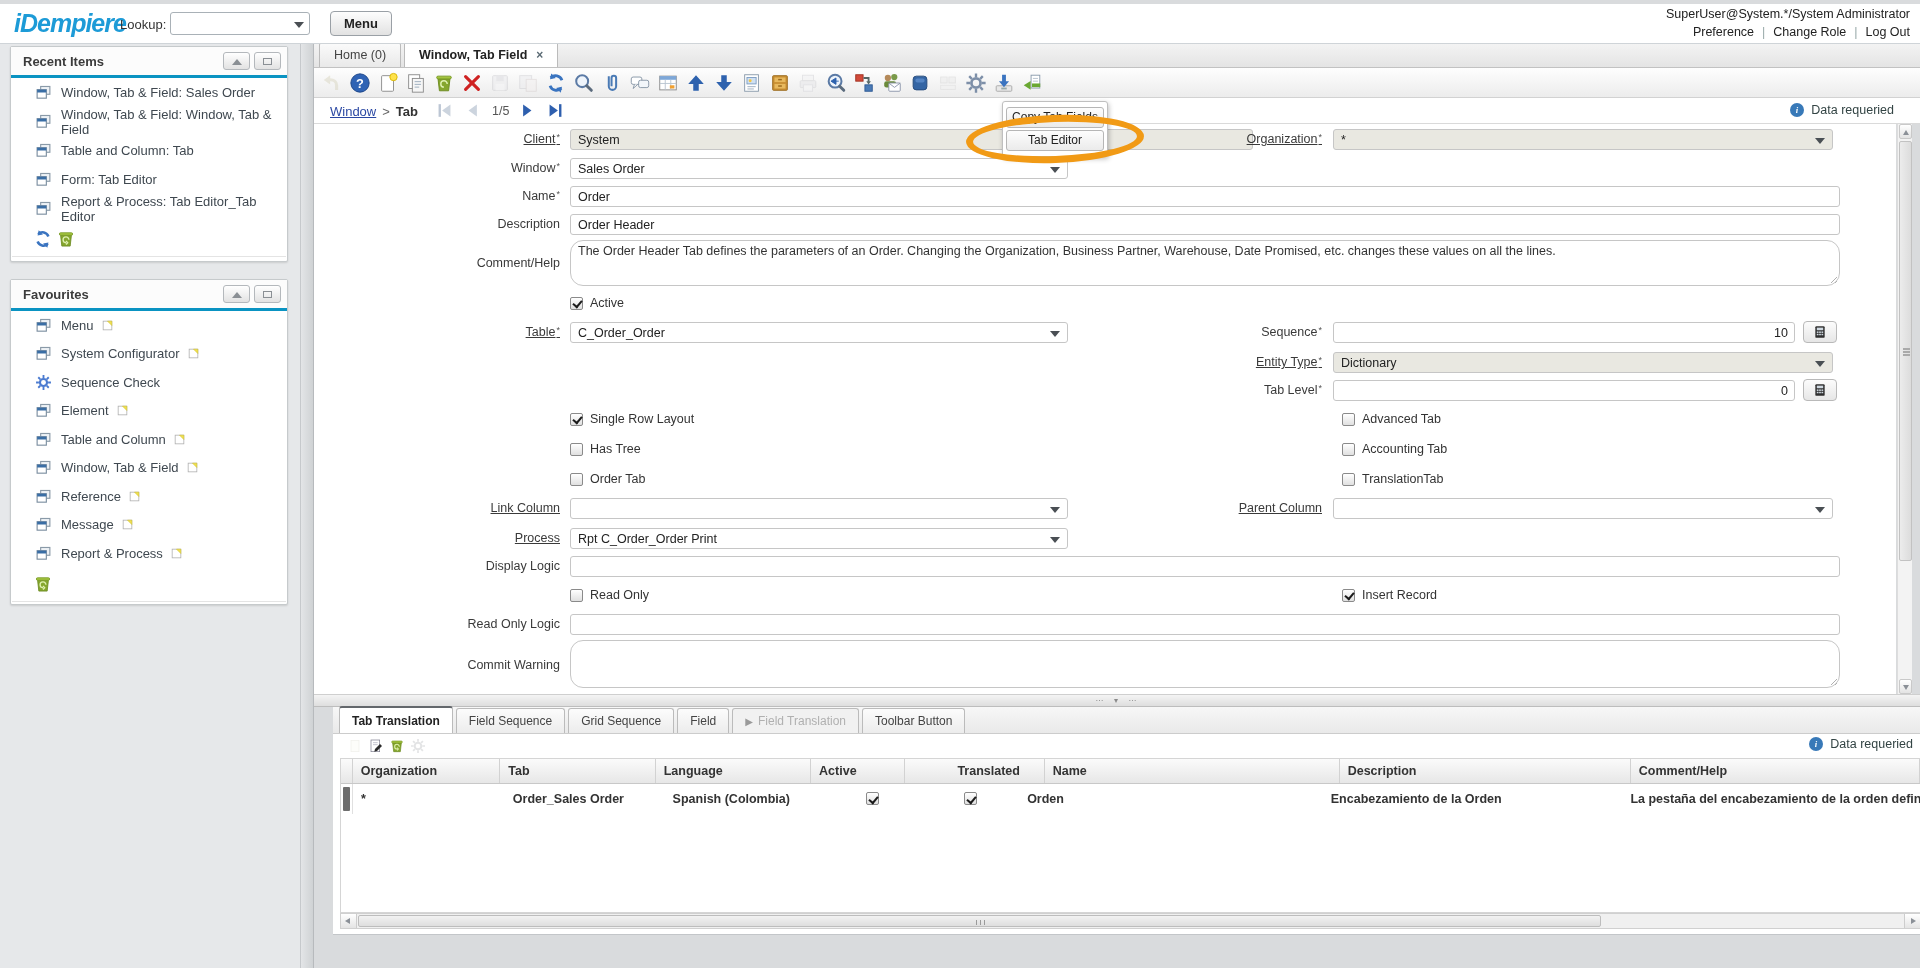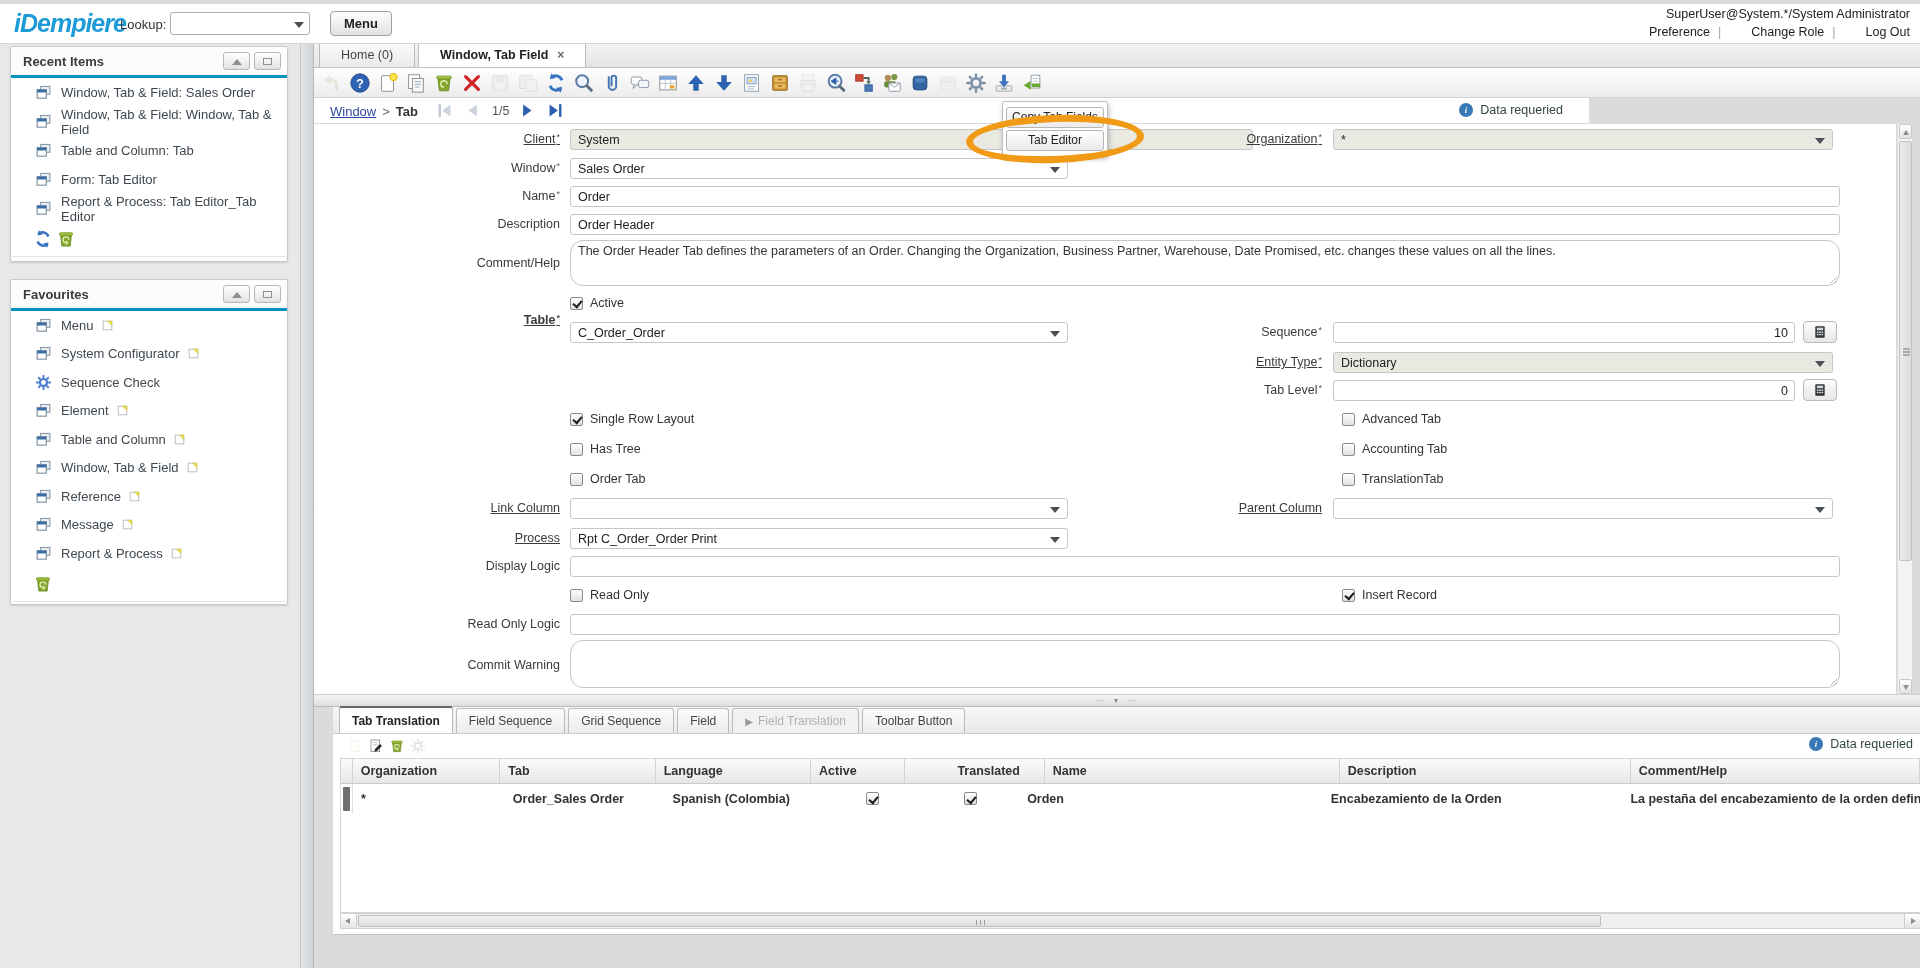--- a/index.html
+++ b/index.html
@@ -10,21 +10,21 @@
   .topbar { position:absolute; left:0; top:4px; width:1920px; height:40px; background:#fff; border-bottom:1px solid #cfd4d8; z-index:5; }
   .logo { position:absolute; left:14px; top:5px; font-size:25px; font-weight:bold; font-style:italic; color:#1d9bd7; letter-spacing:-1px; }
   .lookup-label { position:absolute; left:120px; top:13px; font-size:13px; color:#333; }
   .combo { position:absolute; left:170px; top:8px; width:140px; height:23px; border:1px solid #a9b1b7; border-radius:3px; background:#fff; }
   .combo .dd-arrow { right:5px; }
   .dd-arrow { position:absolute; top:50%; margin-top:-2px; width:0; height:0; border-left:5px solid transparent; border-right:5px solid transparent; border-top:6px solid #4a4f54; }
   .menu-btn { position:absolute; left:330px; top:7px; height:25px; padding:4px 13px; border:1px solid #9aa0a6; border-radius:4px; background:linear-gradient(#fdfdfd,#e2e2e2); font-size:13px; font-weight:600; color:#222; }
   .userline { position:absolute; right:10px; top:3px; font-size:12.5px; color:#222; }
   .userlinks { position:absolute; right:10px; top:21px; font-size:12.5px; color:#222; }
   .userlinks span.sep { color:#9aa; margin:0 8px; }
-  .userlinks a { color:#222; text-decoration:none;margin-left:22px; }
+  .userlinks a { color:#222; text-decoration:none; }
 
   
   .sidebar { position:absolute; left:0; top:41px; width:300px; height:927px; background:#e6e8ea; }
   .vsplit { position:absolute; left:300px; top:41px; width:14px; height:927px; background:linear-gradient(90deg,#e3e5e7,#cfd2d4); border-left:1px solid #c6c9cc; border-right:1px solid #b7babd; }
   .panel { position:absolute; left:10px; width:278px; background:#fff; border:1px solid #c6cacc; border-radius:2px; box-shadow:0 1px 2px rgba(0,0,0,.12); }
   .panel-hd { position:relative; height:28px; background:#fcfcfc; }
   .panel-title { position:absolute; left:12px; top:7px; font-size:13px; font-weight:bold; color:#3b3b3b; }
   .panel-btn { position:absolute; top:5px; width:27px; height:18px; border:1px solid #b4b8bc; border-radius:3px; background:linear-gradient(#ffffff,#e2e2e2); }
   .panel-btn.b1 { right:37px; } .panel-btn.b2 { right:6px; }
   .glyph-up { position:absolute; left:8px; top:6px; width:0; height:0; border-left:5px solid transparent; border-right:5px solid transparent; border-bottom:6px solid #8a8f94; }
@@ -35,32 +35,32 @@
   .p-item .ic { width:17px; height:17px; margin-right:9px; flex:0 0 auto; }
   .p-item .ic svg, .p-foot .ic svg { width:100%; height:100%; display:block; }
   .p-item .note { width:13px; height:13px; margin-left:7px; }
   .p-item .note svg { width:13px; height:13px; display:block; }
   .p-foot { display:flex; gap:3px; padding:6px 0 7px 22px; }
   .p-foot .ic { width:20px; height:20px; }
   .p-footline { border-top:1px solid #e4e4e4; height:7px; margin:0 1px; }
 
   
   .tabrow { position:absolute; left:314px; top:41px; width:1606px; height:27px; background:linear-gradient(#f5f5f5,#e4e4e4); border-bottom:1px solid #c2c2c2; display:flex; align-items:flex-end; padding-left:5px; }
-  .mtab { height:25px; padding:0 21px; border:1px solid #bbb; border-bottom:none; border-radius:3px 3px 0 0; background:linear-gradient(#fbfbfb,#e9e9e9); font-size:12.5px; color:#444; margin-right:3px; display:flex; align-items:center; cursor:pointer; }
+  .mtab { height:25px; padding:0 14px; border:1px solid #bbb; border-bottom:none; border-radius:3px 3px 0 0; background:linear-gradient(#fbfbfb,#e9e9e9); font-size:12.5px; color:#444; margin-right:3px; display:flex; align-items:center; cursor:pointer; }
   .mtab.active { height:27px; background:#fff; font-weight:bold; border-top:2px solid #6b6f73; color:#222; }
   .mtab .close { margin-left:9px; color:#5a6a74; font-weight:bold; font-size:12px; }
 
   
   .toolbar { position:absolute; left:314px; top:68px; width:1606px; height:30px; background:linear-gradient(#fefefe,#ececec); border-bottom:1px solid #d2d2d2; display:flex; align-items:center; padding-left:7px; }
   .tbi { width:22px; height:22px; margin-right:6px; cursor:pointer; }
   .tbi svg { width:22px; height:22px; display:block; }
   .tbi.dis { opacity:.4; filter:grayscale(55%); cursor:default; }
 
   
-  .crumbrow { position:absolute; left:314px; top:98px; width:1275px; height:26px; background:#fff; border-bottom:1px solid #dadada; }
+  .crumbrow { position:absolute; left:314px; top:98px; width:1606px; height:26px; background:#fff; border-bottom:1px solid #dadada; }
   .crumb { position:absolute; left:16px; top:6px; font-size:13px; }
   .crumb .lnk-parent { color:#2b48a3; text-decoration:underline; cursor:pointer; }
   .crumb .sep { color:#666; margin:0 6px; }
   .crumb .cur { font-weight:bold; color:#333; }
   .recnav { position:absolute; left:112px; top:3px; display:flex; align-items:center; }
   .navbtn { width:19px; height:19px; margin-left:9px; cursor:pointer; }
   .navbtn svg { width:19px; height:19px; display:block; }
   .recpos { font-size:12.5px; color:#555; margin-left:10px; }
   .status { position:absolute; right:26px; top:4px; display:flex; align-items:center; font-size:12.5px; color:#344; }
   .status .ic { width:16px; height:16px; margin-right:6px; }
@@ -645,21 +645,21 @@
   <div class="fld lf wfull" style="top:90px;">Order Header</div>
 
   <div class="flabel" style="top:132px;">Comment/Help</div>
   <div class="ta lf wfull" style="top:116px; height:46px;">The Order Header Tab defines the parameters of an Order. Changing the Organization, Business Partner, Warehouse, Date Promised, etc. changes these values on all the lines.</div>
 
   <div class="cbrow" style="left:256px; top:172px;">
     <span class="cb checked"></span>
     <span>Active</span>
   </div>
 
-  <div class="flabel req lnk" style="top:189px;font-weight:bold;">Table</div>
+  <div class="flabel req lnk" style="top:201px;">Table</div>
   <div class="fld dd lf wdd" style="top:198px;"><span>C_Order_Order</span><span class="dd-arrow"></span></div>
   <div class="flabel2 req" style="top:201px;">Sequence</div>
   <div class="fld num rf wnum" style="top:198px;">10</div>
   <button class="calcbtn" style="top:197px;">
       <svg viewBox="0 0 24 24" xmlns="http://www.w3.org/2000/svg">
         <rect x="4" y="2" width="16" height="20" rx="2" fill="#2e2e2e"></rect>
         <rect x="6.5" y="4.5" width="11" height="4.5" fill="#cfd8e0"></rect>
         <g fill="#cfd8e0">
           <rect x="6.5" y="11" width="3" height="2.6"></rect>
           <rect x="10.5" y="11" width="3" height="2.6"></rect>

